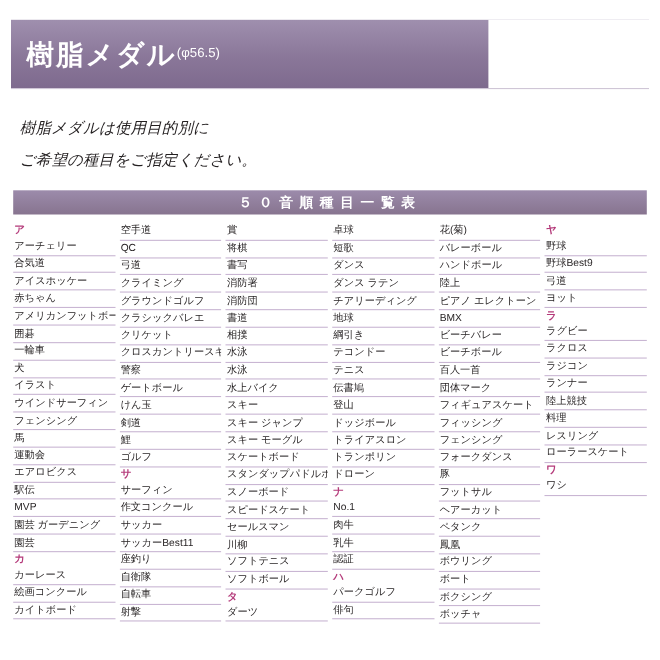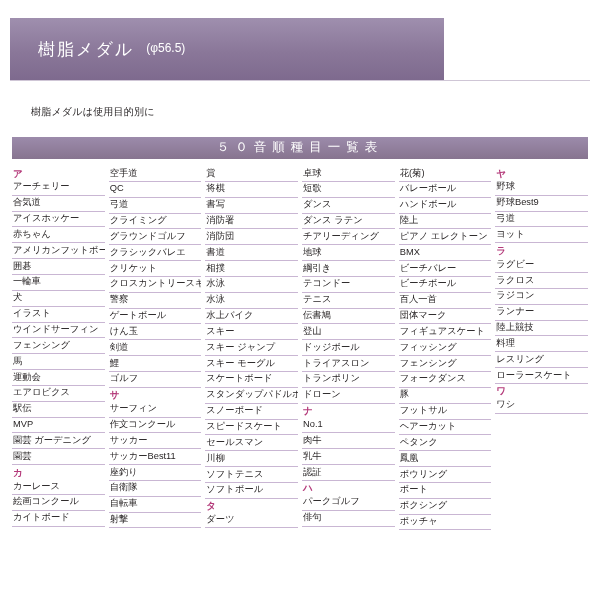--- a/index.html
+++ b/index.html
@@ -19,55 +19,55 @@
     background:linear-gradient(180deg,#9f8fae 0%,#8a7799 55%,#7e6a8e 100%);
     display:flex;align-items:center;
   }
   .header:after{
     content:"";position:absolute;right:-2px;top:0;bottom:0;width:148px;
     background:#ffffff;
   }
   .header-title{
     position:relative;z-index:2;
     color:#ffffff;
-    font-size:17px;
-    font-weight:normal;
+    font-size:25px;
+    font-weight:bold;
     letter-spacing:2px;
-    margin-left:28px;
+    margin-left:14px;
   }
   .header-sub{
     position:relative;z-index:2;
     color:#ffffff;
     font-size:12px;
-    margin-left:12px;
     padding-bottom:3px;
   }
   .header-rule{
     position:absolute;left:10px;right:10px;top:80px;height:1px;background:#cfc6d6;
   }
 
   
   .intro{
-    margin:22px 18px 0 31px;
-    font-size:10px;
+    margin:22px 18px 0 18px;
+    font-size:14px;
     line-height:2.05;
     letter-spacing:0.2px;
+    font-style:italic;
   }
 
   
   .list-title{
     margin:14px 12px 0 12px;
     height:22px;
     background:#8a7799;
     background:linear-gradient(180deg,#9c8bab 0%,#87748f 100%);
     color:#ffffff;
     font-size:12.5px;
     letter-spacing:6px;
     display:flex;align-items:center;justify-content:center;
-    font-weight:normal;
+    font-weight:bold;
   }
 
   
   .columns{
     margin:8px 12px 0 12px;
     display:flex;
     gap:4px;
     font-size:9.3px;
     line-height:1.49;
   }
@@ -101,20 +101,21 @@
 <div class="header">
   <span class="header-title">樹脂メダル</span>
   <span class="header-sub">(φ56.5)</span>
 </div>
 <div style="position:relative;">
   <div class="header-rule" style="top:0;"></div>
 </div>
 
 <div class="intro">
   <div>樹脂メダルは使用目的別に</div>
+  <div>ご希望の種目をご指定ください。</div>
 </div>
 
 <div class="list-title">５０音順種目一覧表</div>
 
 <div class="columns" id="columns">
     <div class="col">
       <div class="grp">
         <div class="grp-head">ア</div>
         <div class="item u">アーチェリー</div>
         <div class="item u">合気道</div>

